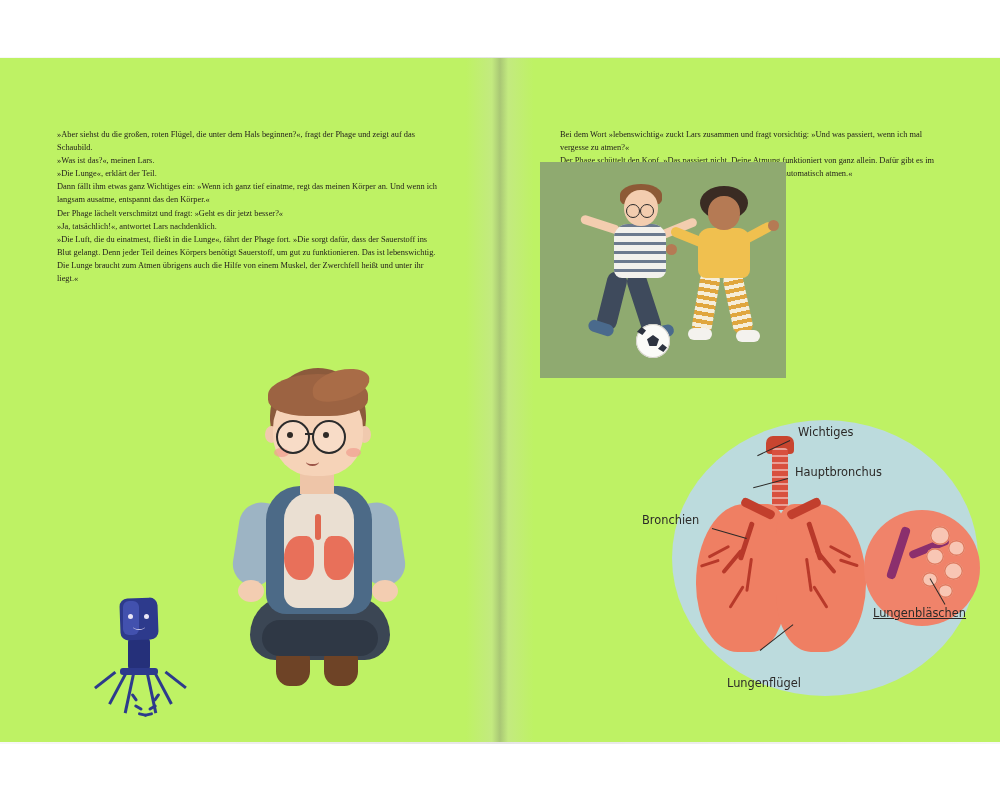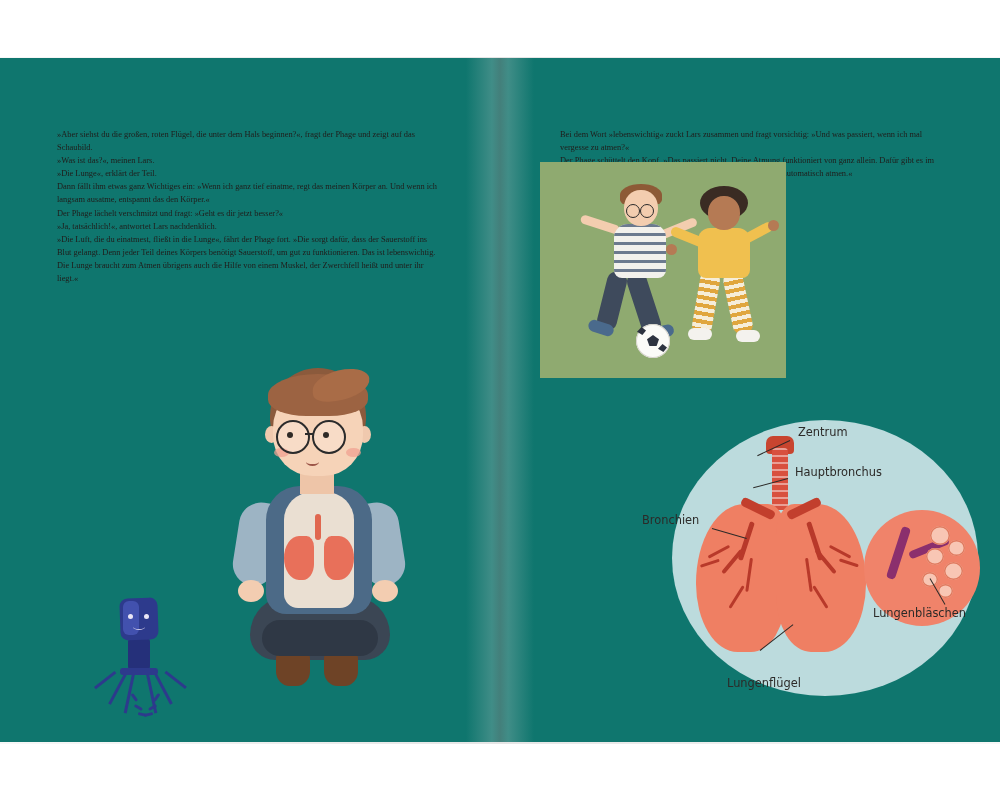--- a/index.html
+++ b/index.html
@@ -22,21 +22,21 @@
     top: 58px;
     width: 1000px;
     height: 684px;
     background: #ffffff;
   }
   .page-half {
     position: absolute;
     top: 0;
     width: 500px;
     height: 684px;
-    background: #0f766e;
+    background: #bef264;
     padding-left: 43px;
   }
   .page-left  { left: 0; }
   .page-right { left: 500px; }
   
   .gutter {
     position: absolute;
     left: 466px;
     top: 0;
     width: 68px;
@@ -344,21 +344,21 @@
     font-family: "DejaVu Sans", sans-serif;
     font-size: 11.4px;
     color: #2c2a28;
     white-space: nowrap;
   }
   .leader { position: absolute; background: #2c2a28; height: 1px; transform-origin: left center; }
 
   .lbl-kehlkopf { left: 798px; top: 425px; }
   .lbl-haupt { left: 795px; top: 465px; }
   .lbl-bronchien { left: 642px; top: 513px; }
-  .lbl-lungenblaeschen { left: 873px; top: 606px; }
+  .lbl-lungenblaeschen { left: 873px; top: 606px; text-decoration: underline; }
   .lbl-lungenfluegel { left: 727px; top: 676px; }
 </style>
 </head>
 <body>
 
 <div id="page">
 
   <div class="page-edge-top"></div>
 
   <div class="spread">
@@ -518,20 +518,20 @@
     <div class="alv" style="left:322px; top:172px; width:16px; height:15px;"></div>
     <div class="alv" style="left:338px; top:184px; width:15px; height:14px;"></div>
   </div>
 
   <div class="leader" style="left:790px; top:440px; width:36px; transform:rotate(155deg);"></div>
   <div class="leader" style="left:788px; top:478px; width:36px; transform:rotate(165deg);"></div>
   <div class="leader" style="left:712px; top:528px; width:36px; transform:rotate(16deg);"></div>
   <div class="leader" style="left:930px; top:578px; width:30px; transform:rotate(60deg);"></div>
   <div class="leader" style="left:760px; top:650px; width:42px; transform:rotate(-38deg);"></div>
 
-  <div class="label lbl-kehlkopf">Zentrum</div>
+  <div class="label lbl-kehlkopf">Wichtiges</div>
   <div class="label lbl-haupt">Hauptbronchus</div>
   <div class="label lbl-bronchien">Bronchien</div>
   <div class="label lbl-lungenblaeschen">Lungenbläschen</div>
   <div class="label lbl-lungenfluegel">Lungenflügel</div>
 
   <div class="page-edge-bottom"></div>
 </div>
 
 </body></html>

